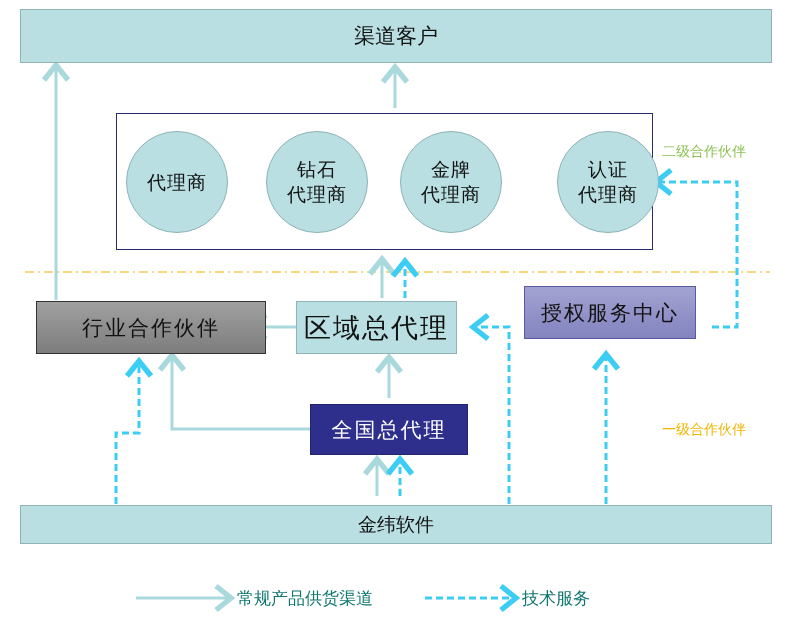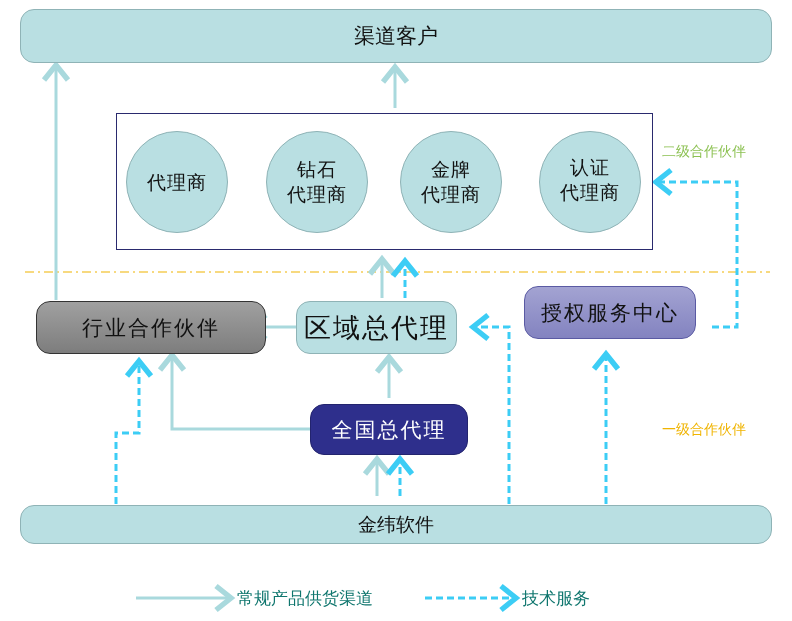--- a/index.html
+++ b/index.html
@@ -1,19 +1,19 @@
 <!DOCTYPE html>
 <html><head>
 <meta charset="utf-8">
 <style>
   html, body { margin:0; padding:0; background:#ffffff; }
   body { width:792px; height:621px; position:relative; overflow:hidden;
          font-family:"DejaVu Serif", "Liberation Serif", serif; }
   .box { position:absolute; display:flex; align-items:center; justify-content:center;
-         box-sizing:border-box; border-radius:14px; }
+         box-sizing:border-box; border-radius:0; }
   .teal { background:#b9dfe2; border:1px solid #8fb3b6; color:#111; }
   .gray { background:linear-gradient(#a0a0a0,#7d7d7d); border:1px solid #333; color:#111; }
   .navy { background:#2e2f8c; border:1px solid #23246e; color:#fff; }
   .violet { background:linear-gradient(#a3a3d2,#8383c0); border:1px solid #5a5aa3; color:#111; }
   .frame { position:absolute; left:116px; top:113px; width:537px; height:137px;
            border:1.5px solid #2a2a6e; box-sizing:border-box; }
   .circle { position:absolute; width:102px; height:102px; border-radius:50%;
             background:#b9dfe2; border:1px solid #8fb3b6; box-sizing:border-box;
             display:flex; flex-direction:column; align-items:center; justify-content:center;
             font-size:19px; line-height:25px; color:#111; letter-spacing:1px; }
@@ -64,21 +64,21 @@
   <span>代理商</span>
 </div>
 <div class="circle" style="left:266px;top:131px;">
   <span>钻石</span>
   <span>代理商</span>
 </div>
 <div class="circle" style="left:400px;top:131px;">
   <span>金牌</span>
   <span>代理商</span>
 </div>
-<div class="circle" style="left:539px;top:131px;font-family:Liberation Mono, monospace;">
+<div class="circle" style="left:557px;top:131px;">
   <span>认证</span>
   <span>代理商</span>
 </div>
 
 <div class="label-side" style="left:662px;top:143px;color:#8cc152;">二级合作伙伴</div>
 <div class="label-side" style="left:662px;top:421px;color:#f0b400;">一级合作伙伴</div>
 
 <div class="box gray" style="left:36px;top:301px;width:230px;height:53px;font-size:21px;letter-spacing:2px;">
   <span>行业合作伙伴</span>
 </div>

